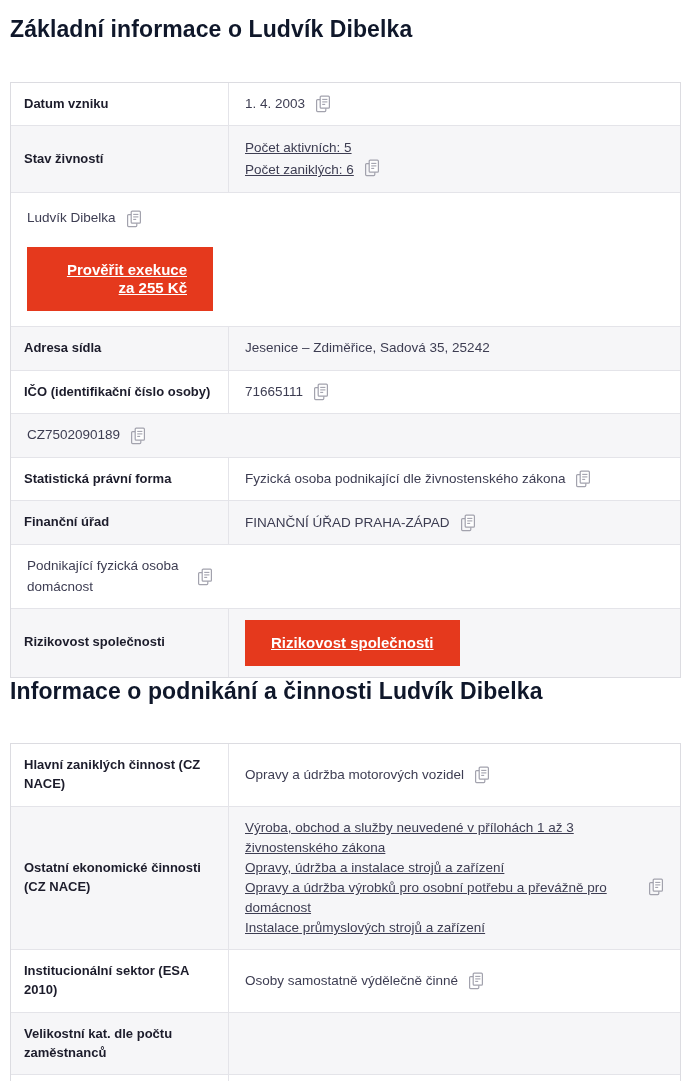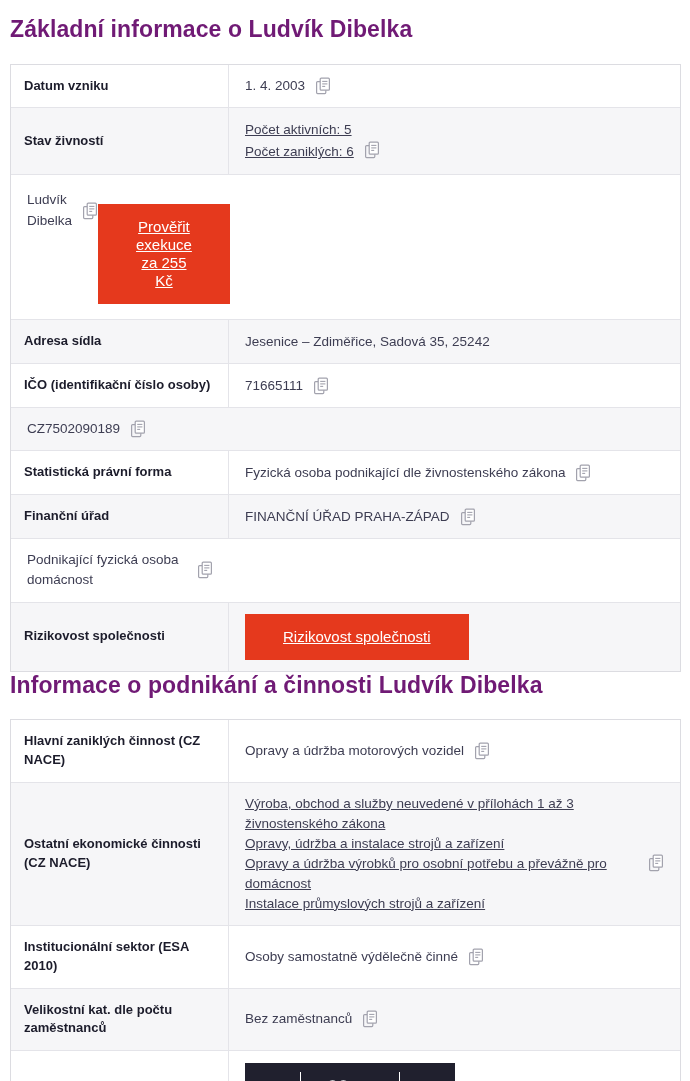--- a/index.html
+++ b/index.html
@@ -8,30 +8,30 @@
     width: 690px;
     background: #ffffff;
     font-family: "Liberation Sans", sans-serif;
     color: #3d3d52;
   }
   .page { padding: 16px 9px 20px 10px; }
 
   h1.section-title {
     font-size: 23px;
     font-weight: 800;
-    color: #701a75;
+    color: #0f172a;
     margin: 0;
     letter-spacing: 0.1px;
     line-height: 1.2;
   }
   .title-gap-2 { margin-top: 74px; }
 
   .info-table {
     border: 1px solid #dcdce1;
-    margin-top: 20px;
+    margin-top: 38px;
     background: #f0abfc;
   }
   .row {
     display: grid;
     grid-template-columns: 218px 1fr;
     border-bottom: 1px solid #e4e4e9;
     background: #ffffff;
   }
   .row:last-child { border-bottom: none; }
   .info-table .row:nth-child(even) { background: #f6f6f8; }
@@ -56,36 +56,37 @@
   .line-row { display: flex; align-items: flex-start; gap: 10px; line-height: 22px; text-decoration: underline; }
   .line-row.tight { line-height: 20px; }
 
   .copy {
     display: inline-flex;
     align-items: center;
     cursor: pointer;
     flex: 0 0 auto;
   }
 
-  .value-stack { display: flex; flex-direction: row; align-items: flex-start; }
+  .value-stack { display: flex; flex-direction: column; align-items: flex-start; }
   .value-stack .name-line { display: flex; align-items: center; gap: 10px; margin: 4px 0 0 0; }
   .value-stack .btn { margin-top: 18px; margin-bottom: 4px; }
 
   .btn {
     display: inline-block;
     background: #e5391d;
     color: #ffffff;
     border: none;
     font-family: "Liberation Sans", sans-serif;
     font-size: 15px;
-    font-weight: 400;
+    font-weight: 700;
     text-decoration: underline;
-    padding: 14px 38px;
+    padding: 14px 26px;
     cursor: pointer;
     line-height: 1.2;
+    text-align: right;
   }
 
   .rating-widget {
     width: 210px;
     height: 56px;
     background: #20202e;
     color: #ffffff;
     display: flex;
     align-items: center;
     margin: 1px 0;
@@ -335,32 +336,20 @@
     <line x1="7.2" y1="4.4" x2="12.4" y2="4.4" stroke="#a2a2ad" stroke-width="1.1"></line>
     <line x1="7.2" y1="6.9" x2="12.4" y2="6.9" stroke="#a2a2ad" stroke-width="1.1"></line>
     <line x1="7.2" y1="9.4" x2="10.2" y2="9.4" stroke="#a2a2ad" stroke-width="1.1"></line>
   </svg>
 </span>
       </div>
     </div>
 
     <div class="row">
       <div class="cell label">Velikostní kat. dle počtu zaměstnanců</div>
-      <div class="cell value">
-        <span>Bez zaměstnanců</span>
-        <span class="copy">
-  <svg width="16" height="18" viewBox="0 0 16 18" xmlns="http://www.w3.org/2000/svg">
-    <rect x="1.6" y="4.6" width="9.2" height="12" rx="1" fill="none" stroke="#a2a2ad" stroke-width="1.2"></rect>
-    <rect x="5.2" y="1.2" width="9.2" height="12" rx="1" fill="#ffffff" stroke="#a2a2ad" stroke-width="1.2"></rect>
-    <line x1="7.2" y1="4.4" x2="12.4" y2="4.4" stroke="#a2a2ad" stroke-width="1.1"></line>
-    <line x1="7.2" y1="6.9" x2="12.4" y2="6.9" stroke="#a2a2ad" stroke-width="1.1"></line>
-    <line x1="7.2" y1="9.4" x2="10.2" y2="9.4" stroke="#a2a2ad" stroke-width="1.1"></line>
-  </svg>
-</span>
-      </div>
     </div>
 
     <div class="row">
       <div class="cell label">Hodnocení firmy</div>
       <div class="cell value">
         <div class="rating-widget">
           <button class="rw-btn">–</button>
           <div class="rw-divider"></div>
           <div class="rw-center">
             <span style="display:inline-flex;">

